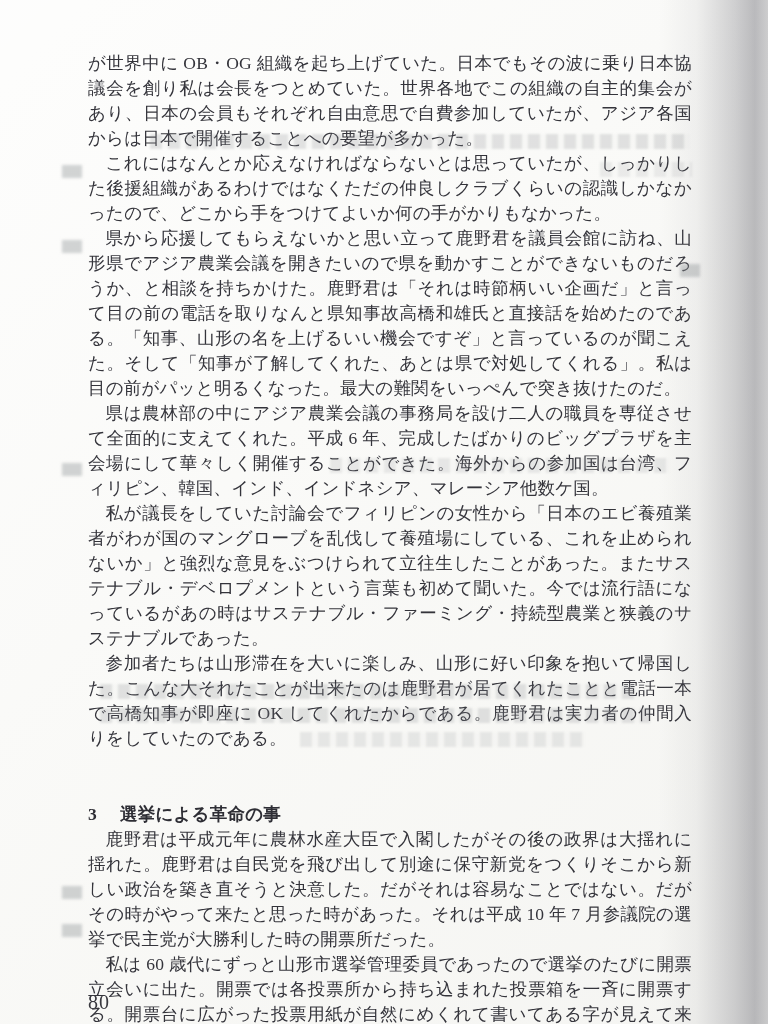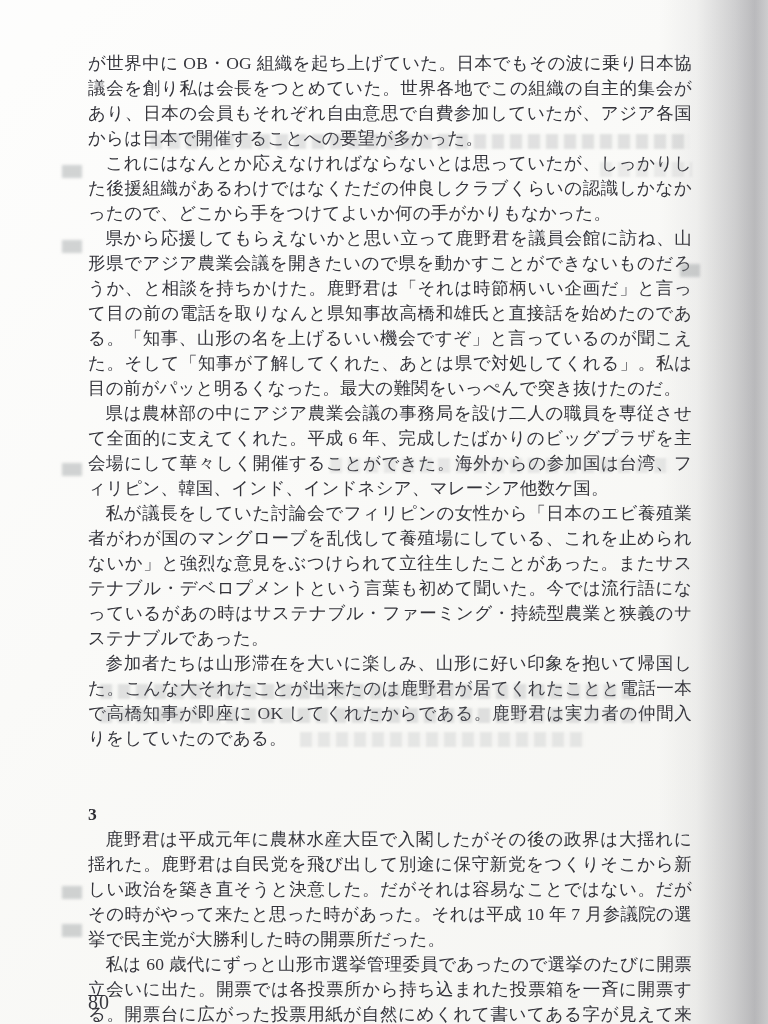--- a/index.html
+++ b/index.html
@@ -96,20 +96,21 @@
   <div class="text-block">
     <p>が世界中に OB・OG 組織を起ち上げていた。日本でもその波に乗り日本協議会を創り私は会長をつとめていた。世界各地でこの組織の自主的集会があり、日本の会員もそれぞれ自由意思で自費参加していたが、アジア各国からは日本で開催することへの要望が多かった。</p>
     <p class="indent">これにはなんとか応えなければならないとは思っていたが、しっかりした後援組織があるわけではなくただの仲良しクラブくらいの認識しかなかったので、どこから手をつけてよいか何の手がかりもなかった。</p>
     <p class="indent">県から応援してもらえないかと思い立って鹿野君を議員会館に訪ね、山形県でアジア農業会議を開きたいので県を動かすことができないものだろうか、と相談を持ちかけた。鹿野君は「それは時節柄いい企画だ」と言って目の前の電話を取りなんと県知事故高橋和雄氏と直接話を始めたのである。「知事、山形の名を上げるいい機会ですぞ」と言っているのが聞こえた。そして「知事が了解してくれた、あとは県で対処してくれる」。私は目の前がパッと明るくなった。最大の難関をいっぺんで突き抜けたのだ。</p>
     <p class="indent">県は農林部の中にアジア農業会議の事務局を設け二人の職員を専従させて全面的に支えてくれた。平成 6 年、完成したばかりのビッグプラザを主会場にして華々しく開催することができた。海外からの参加国は台湾、フィリピン、韓国、インド、インドネシア、マレーシア他数ケ国。</p>
     <p class="indent">私が議長をしていた討論会でフィリピンの女性から「日本のエビ養殖業者がわが国のマングローブを乱伐して養殖場にしている、これを止められないか」と強烈な意見をぶつけられて立往生したことがあった。またサステナブル・デベロプメントという言葉も初めて聞いた。今では流行語になっているがあの時はサステナブル・ファーミング・持続型農業と狭義のサステナブルであった。</p>
     <p class="indent">参加者たちは山形滞在を大いに楽しみ、山形に好い印象を抱いて帰国した。こんな大それたことが出来たのは鹿野君が居てくれたことと電話一本で高橋知事が即座に OK してくれたからである。鹿野君は実力者の仲間入りをしていたのである。</p>
 
     <div class="section-heading">
       <span class="num">3</span>
+      <span class="title">選挙による革命の事</span>
     </div>
 
     <p class="indent">鹿野君は平成元年に農林水産大臣で入閣したがその後の政界は大揺れに揺れた。鹿野君は自民党を飛び出して別途に保守新党をつくりそこから新しい政治を築き直そうと決意した。だがそれは容易なことではない。だがその時がやって来たと思った時があった。それは平成 10 年 7 月参議院の選挙で民主党が大勝利した時の開票所だった。</p>
     <p class="indent">私は 60 歳代にずっと山形市選挙管理委員であったので選挙のたびに開票立会いに出た。開票では各投票所から持ち込まれた投票箱を一斉に開票する。開票台に広がった投票用紙が自然にめくれて書いてある字が見えて来る。そこに見たのは民主・民主・民主であった。これは民主党が勝ったと直感した。正式に開票し票数を数えさらに点検して</p>
   </div>
 
   <div class="page-number">80</div>
 
   <div class="bleed" style="left:150px; top:134px; width:540px;"></div>
   <div class="bleed" style="left:600px; top:162px; width:92px; opacity:0.35;"></div>

